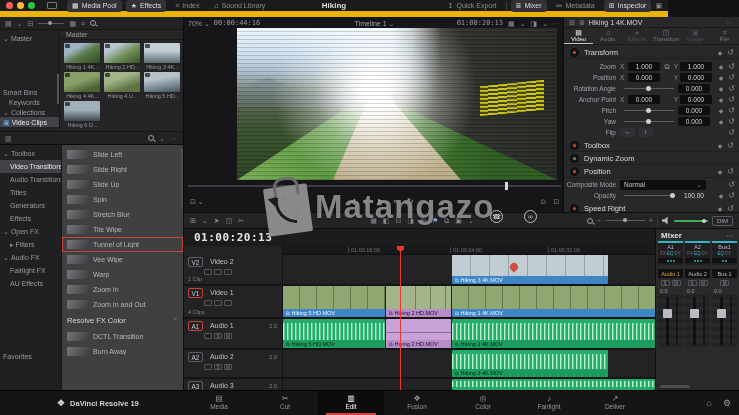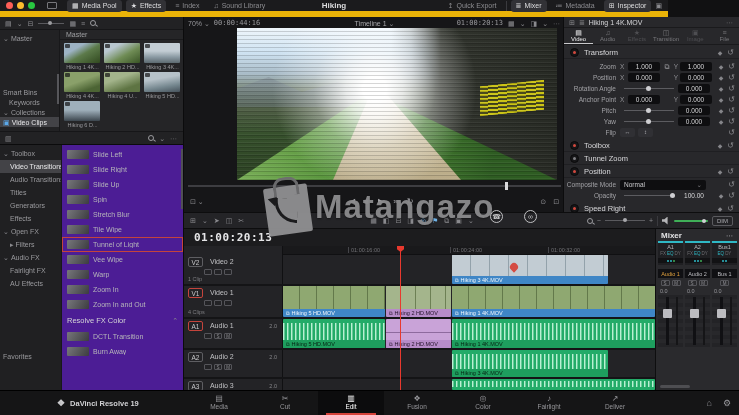--- a/index.html
+++ b/index.html
@@ -50,21 +50,21 @@
   .mp-search{position:absolute;left:0;bottom:0;width:100%;height:13px;border-top:1px solid #161618;
              display:flex;align-items:center;gap:5px;padding:0 5px;background:#222224}
   .srch{width:6px;height:6px;border:1px solid #9a9a9e;border-radius:50%;position:relative;flex:0 0 auto}
   .srch::after{content:"";position:absolute;width:3px;height:1px;background:#9a9a9e;right:-3px;bottom:-1px;transform:rotate(40deg)}
 
   .effects{left:0;top:144px;width:184px;height:246px;background:#202022;border-right:1px solid #0b0b0c;border-top:1px solid #0b0b0c;display:flex}
   .fx-tree{width:62px;border-right:1px solid #18181a;padding-top:2px;position:relative}
   .fx-tree .tree-row{height:13px}
   .fx-tree .ind{padding-left:10px}
   .fav{position:absolute;left:0;top:205px;width:100%}
-  .fx-list{flex:1;background:#4c1d95;position:relative;padding-top:2px}
+  .fx-list{flex:1;background:#404040;position:relative;padding-top:2px}
   .fx-row{display:flex;align-items:center;gap:4px;height:15px;padding:0 4px;border:1px solid transparent}
   .fx-row .pic{width:22px;height:9px;border-radius:1px;background:linear-gradient(120deg,#77777b,#3c3c40);flex:0 0 auto}
   .fx-row .lbl{color:#b6b6ba;white-space:nowrap;overflow:hidden}
   .fx-row.sel{border-color:#c4443c}
   .fx-sect{display:flex;align-items:center;justify-content:space-between;height:17px;padding:0 5px;color:#d4d4d7;font-size:7.5px}
   .fx-scroll{position:absolute;right:0;top:4px;width:2px;height:60px;background:#505054}
 
   
   .viewer{left:184px;top:17px;width:381px;height:195px;background:#161618}
   .v-head{display:flex;align-items:center;height:12px;padding:0 4px;gap:4px;color:#98989c}
@@ -609,21 +609,21 @@
   </div>
 
   <div class="sect" style="top:122px">
     <span class="tog"></span>
     <span>Toolbox</span>
     <span class="kf" style="margin-left:auto">◆</span>
     <span class="rst">↺</span>
   </div>
   <div class="sect" style="top:135px">
     <span class="tog off"></span>
-    <span>Tunnel Zoom</span>
+    <span>Dynamic Zoom</span>
   </div>
   <div class="sect" style="top:148px">
     <span class="tog"></span>
     <span>Position</span>
     <span class="kf" style="margin-left:auto">◆</span>
     <span class="rst">↺</span>
   </div>
   <div class="irow" style="top:162px">
     <span class="lab">Composite Mode</span>
     <span class="dd">

